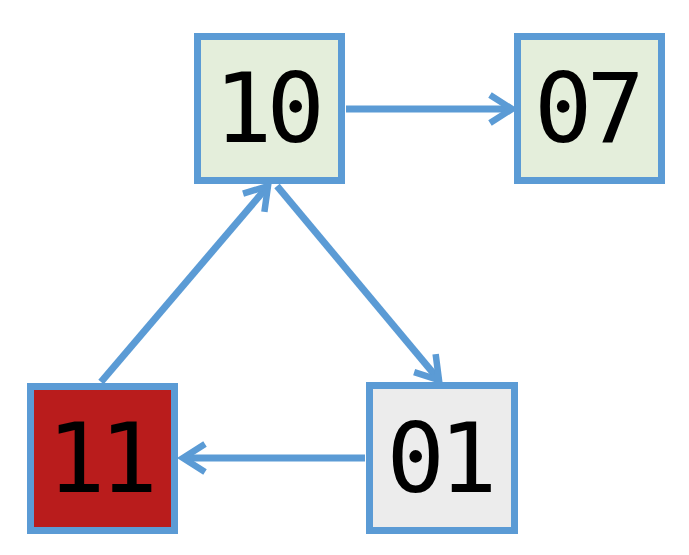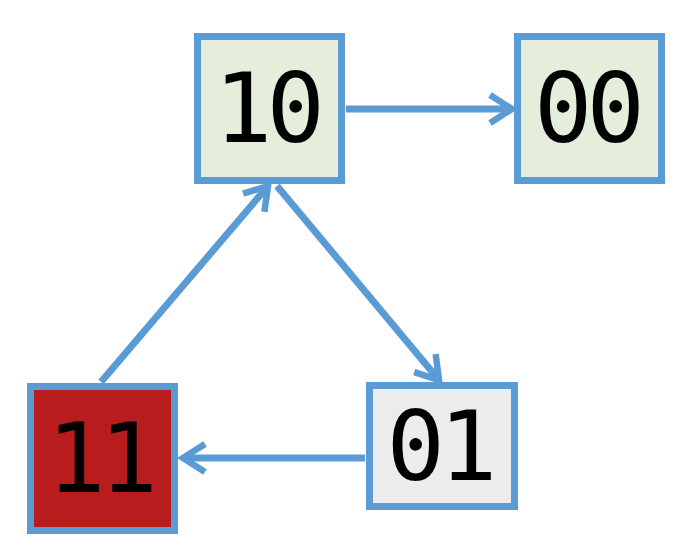--- a/index.html
+++ b/index.html
@@ -54,22 +54,22 @@
         <line x1="101" y1="382" x2="268" y2="186" stroke="#5B9BD5" stroke-width="7" marker-end="url(#arrowhead)"></line>
         <line x1="277" y1="186" x2="439" y2="380" stroke="#5B9BD5" stroke-width="7" marker-end="url(#arrowhead)"></line>
         <line x1="365" y1="458" x2="183" y2="458" stroke="#5B9BD5" stroke-width="7" marker-end="url(#arrowhead)"></line>
       </g>
   </svg>
   <div id="nodes-layer">
       <div class="node" style="left: 194px; top: 33px; width: 151px; height: 151px; background: rgb(228, 238, 219); border-color: rgb(91, 155, 213);">
         <span class="node-label" style="color: rgb(0, 0, 0);">10</span>
       </div>
       <div class="node" style="left: 514px; top: 33px; width: 151px; height: 151px; background: rgb(228, 238, 219); border-color: rgb(91, 155, 213);">
-        <span class="node-label" style="color: rgb(0, 0, 0);">00</span>
+        <span class="node-label" style="color: rgb(0, 0, 0);">07</span>
       </div>
       <div class="node" style="left: 27px; top: 383px; width: 151px; height: 151px; background: #b91c1c; border-color: rgb(91, 155, 213);">
         <span class="node-label" style="color: rgb(0, 0, 0);">11</span>
       </div>
-      <div class="node" style="left: 366px; top: 382px; width: 152px; height: 128px; background: rgb(236, 236, 236); border-color: rgb(91, 155, 213);">
+      <div class="node" style="left: 366px; top: 382px; width: 152px; height: 152px; background: rgb(236, 236, 236); border-color: rgb(91, 155, 213);">
         <span class="node-label" style="color: rgb(0, 0, 0);">01</span>
       </div>
     </div>
 </div>
 
 </body></html>

